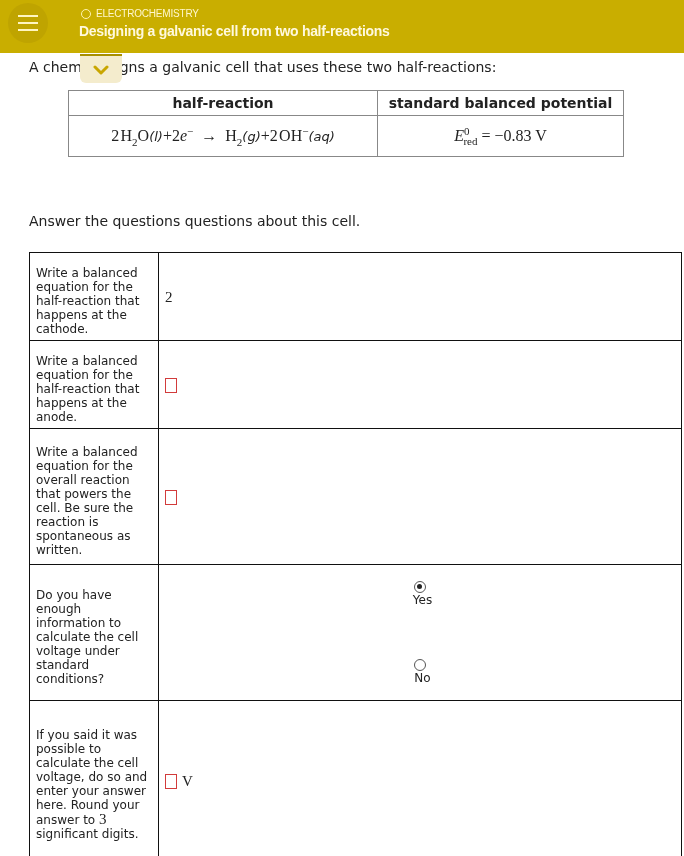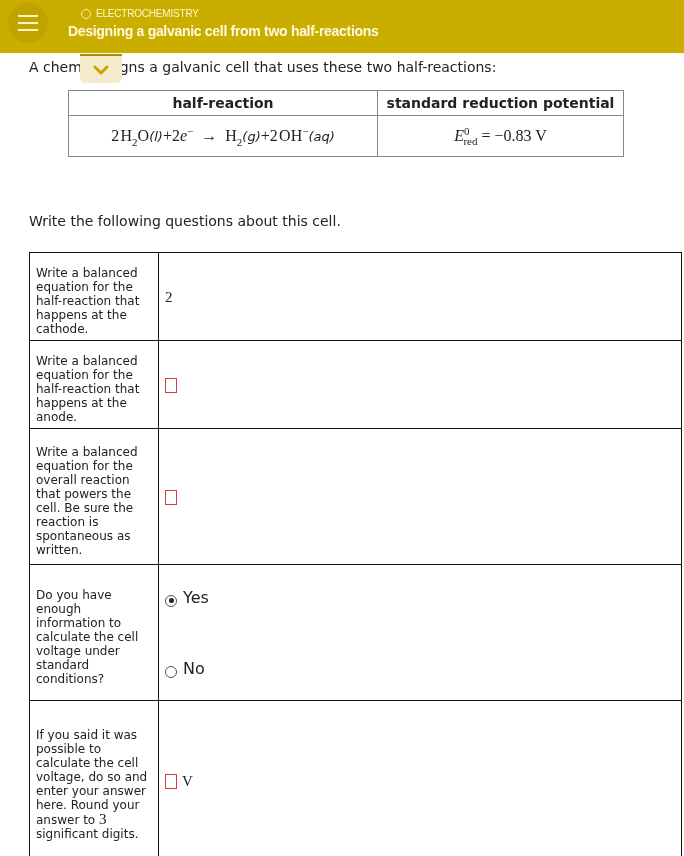--- a/index.html
+++ b/index.html
@@ -25,21 +25,21 @@
   .topic-row {
     position: absolute; left: 81px; top: 8px; font-size: 10px; color: #fff7cc;
     font-family: Liberation Sans, sans-serif; letter-spacing: -0.2px;
     display: flex; align-items: center;
   }
   .topic-circle {
     display: inline-block; width: 8px; height: 8px; border: 1.2px solid #fff3b0;
     border-radius: 50%; margin-right: 5px;
   }
   .title {
-    position: absolute; left: 68px; top: 23px; font-size: 14px; font-weight: bold;
+    position: absolute; left: 79px; top: 23px; font-size: 14px; font-weight: bold;
     color: #fff9dd; font-family: "Liberation Sans", sans-serif; letter-spacing: -0.3px;
   }
   .intro {
     position: absolute; left: 29px; top: 59px; font-size: 14px; color: #222;
     font-family: "DejaVu Sans", sans-serif;
   }
   .collapse-tab {
     position: absolute; left: 80px; top: 54px; width: 42px; height: 27px;
     background: #f4eccd; border-top: 2px solid #a88f00; border-radius: 0 0 6px 6px;
     display: flex; align-items: center; justify-content: center;
@@ -63,21 +63,21 @@
     width: 653px;
   }
   .q-table td { border: 1.5px solid #111; vertical-align: middle; }
   .q-table td.q { width: 118px; padding: 8px 4px 0 6px; font-size: 12px; line-height: 14px; color: #222; margin-left: 12px; }
   .q-table td.a { padding-left: 6px; }
   .answer-box {
     display: inline-block; width: 10px; height: 13px; border: 1.5px solid #d23b3b;
     vertical-align: middle; background: #fff;
   }
   .val { font-family: "Liberation Serif", serif; font-size: 15px; color: #222; }
-  .radio-row { display: flex; align-items: flex-end; font-size: 16px; color: #222; }
+  .radio-row { display: flex; align-items: center; font-size: 12px; color: #222; flex-direction: column; }
   .radio {
     width: 12px; height: 12px; border: 1.2px solid #555; border-radius: 50%;
     margin-right: 6px; position: relative; box-sizing: border-box;
   }
   .radio.checked::after {
     content: ""; position: absolute; left: 2.5px; top: 2.5px; width: 5px; height: 5px;
     border-radius: 50%; background: #222;
   }
   .serif3 { font-family: "Liberation Serif", serif; font-size: 15px; }
 </style>
@@ -101,30 +101,30 @@
 <div class="collapse-tab">
   <svg width="16" height="10" viewBox="0 0 16 10">
       <polyline points="2,2 8,8 14,2" fill="none" stroke="#c9a600" stroke-width="3" stroke-linecap="round" stroke-linejoin="round"></polyline>
     </svg>
 </div>
 
 <table class="rxn-table">
   <tbody>
       <tr>
     <th class="c1">half-reaction</th>
-    <th>standard reduction potential</th>
+    <th>standard balanced potential</th>
   </tr>
   <tr>
     <td>2 H<sub>2</sub>O<span class="it">(l)</span>+2<span class="evar">e</span><sup>−</sup>&nbsp; → &nbsp;H<sub>2</sub><span class="it">(g)</span>+2 OH<sup>−</sup><span class="it">(aq)</span></td>
     <td><span class="evar">E</span><sup>0</sup><sub style="margin-left:-6px;">red</sub>&nbsp;= −0.83 V</td>
   </tr>
 </tbody>
   </table>
 
-<div class="answer-prompt">Write the following questions about this cell.</div>
+<div class="answer-prompt">Answer the questions questions about this cell.</div>
 
 <table class="q-table">
   <tbody>
       <tr style="height:88px;">
     <td class="q">Write a balanced equation for the half-reaction that happens at the cathode.</td>
     <td class="a"><span class="val">2</span></td>
   </tr>
   <tr style="height:88px;">
     <td class="q">Write a balanced equation for the half-reaction that happens at the anode.</td>
     <td class="a"><span class="answer-box"></span></td>

